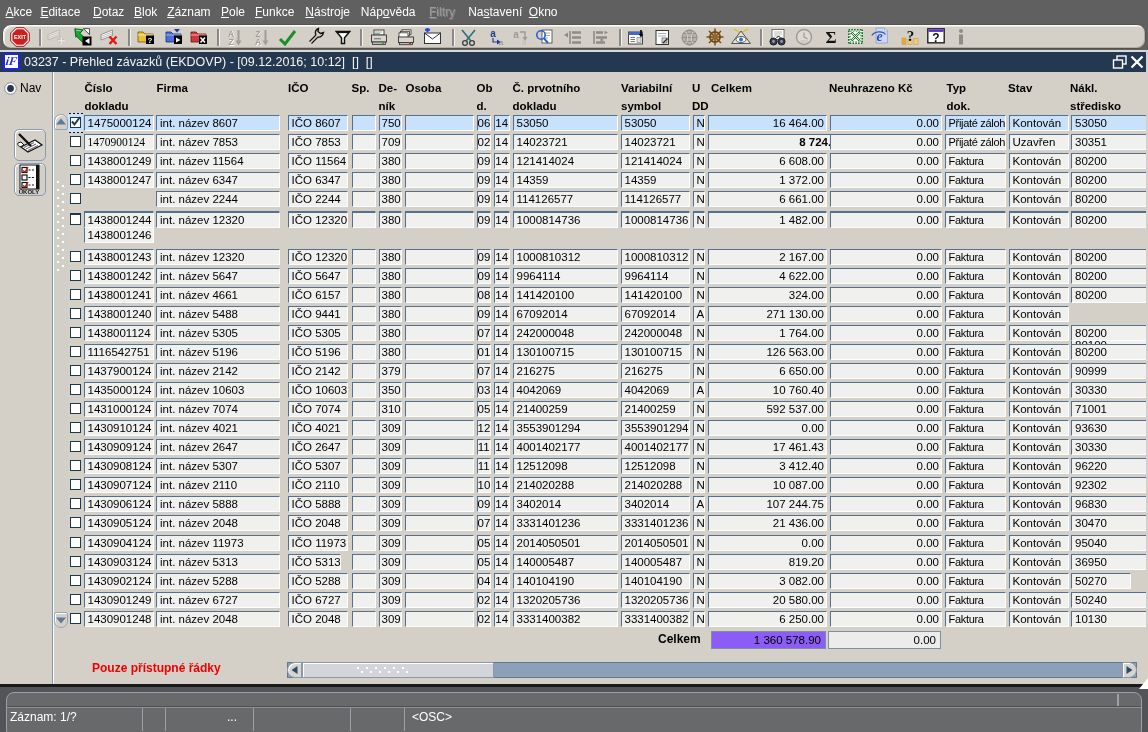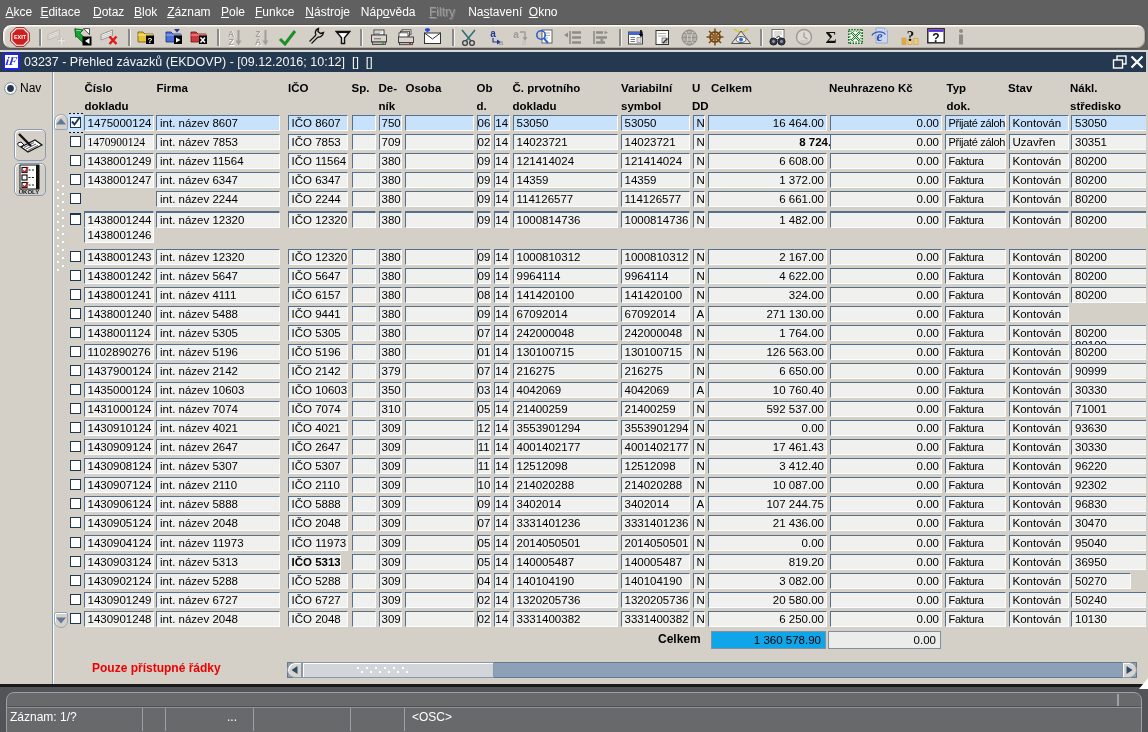--- a/index.html
+++ b/index.html
@@ -506,21 +506,21 @@
 <b class="f" style="left:692.5px;width:12.5px;font-weight:normal;">N</b>
 <b class="f r" style="left:708px;width:119px;font-weight:normal;">4 622.00</b>
 <b class="f r" style="left:829.5px;width:112.5px;font-weight:normal;">0.00</b>
 <b class="f tp" style="left:944.5px;width:61.5px;font-weight:normal;padding-right:0;">Faktura</b>
 <b class="f" style="left:1008.5px;width:60px;font-weight:normal;">Kontován</b>
 <b class="f" style="left:1071px;width:77px;font-weight:normal;">80200</b>
 </div>
 <div class="row" style="top:286.7px">
 <div class="cb"></div>
 <b class="f" style="left:83.5px;width:70px;font-weight:normal;">1438001241</b>
-<b class="f" style="left:156px;width:123.5px;font-weight:normal;">int. název 4111</b>
+<b class="f" style="left:156px;width:123.5px;font-weight:normal;">int. název 4661</b>
 <b class="f" style="left:287.5px;width:60.5px;font-weight:normal;">IČO 6157</b>
 <b class="f" style="left:351.5px;width:24.5px;font-weight:normal;"></b>
 <b class="f r" style="left:378.5px;width:23.5px;font-weight:normal;">380</b>
 <b class="f" style="left:405px;width:69px;font-weight:normal;"></b>
 <b class="f m" style="left:476.5px;width:14.5px;font-weight:normal;">08</b>
 <b class="f m" style="left:493.5px;width:16.5px;font-weight:normal;">14</b>
 <b class="f" style="left:512.5px;width:105.5px;font-weight:normal;">141420100</b>
 <b class="f" style="left:620.5px;width:69.5px;font-weight:normal;">141420100</b>
 <b class="f" style="left:692.5px;width:12.5px;font-weight:normal;">N</b>
 <b class="f r" style="left:708px;width:119px;font-weight:normal;">324.00</b>
@@ -562,21 +562,21 @@
 <b class="f" style="left:620.5px;width:69.5px;font-weight:normal;">242000048</b>
 <b class="f" style="left:692.5px;width:12.5px;font-weight:normal;">N</b>
 <b class="f r" style="left:708px;width:119px;font-weight:normal;">1 764.00</b>
 <b class="f r" style="left:829.5px;width:112.5px;font-weight:normal;">0.00</b>
 <b class="f tp" style="left:944.5px;width:61.5px;font-weight:normal;padding-right:0;">Faktura</b>
 <b class="f" style="left:1008.5px;width:60px;font-weight:normal;">Kontován</b>
 <b class="f" style="left:1071px;width:77px;font-weight:normal;">80200</b>
 </div>
 <div class="row" style="top:343.9px">
 <div class="cb"></div>
-<b class="f" style="left:83.5px;width:70px;font-weight:normal;">1102890276</b>
+<b class="f" style="left:83.5px;width:70px;font-weight:normal;">1116542751</b>
 <b class="f" style="left:156px;width:123.5px;font-weight:normal;">int. název 5196</b>
 <b class="f" style="left:287.5px;width:60.5px;font-weight:normal;">IČO 5196</b>
 <b class="f" style="left:351.5px;width:24.5px;font-weight:normal;"></b>
 <b class="f r" style="left:378.5px;width:23.5px;font-weight:normal;">380</b>
 <b class="f" style="left:405px;width:69px;font-weight:normal;"></b>
 <b class="f m" style="left:476.5px;width:14.5px;font-weight:normal;">01</b>
 <b class="f m" style="left:493.5px;width:16.5px;font-weight:normal;">14</b>
 <b class="f" style="left:512.5px;width:105.5px;font-weight:normal;">130100715</b>
 <b class="f" style="left:620.5px;width:69.5px;font-weight:normal;">130100715</b>
 <b class="f" style="left:692.5px;width:12.5px;font-weight:normal;">N</b>
@@ -773,21 +773,21 @@
 <b class="f r" style="left:708px;width:119px;font-weight:normal;">0.00</b>
 <b class="f r" style="left:829.5px;width:112.5px;font-weight:normal;">0.00</b>
 <b class="f tp" style="left:944.5px;width:61.5px;font-weight:normal;padding-right:0;">Faktura</b>
 <b class="f" style="left:1008.5px;width:60px;font-weight:normal;">Kontován</b>
 <b class="f" style="left:1071px;width:77px;font-weight:normal;">95040</b>
 </div>
 <div class="row" style="top:553.5px">
 <div class="cb"></div>
 <b class="f" style="left:83.5px;width:70px;font-weight:normal;">1430903124</b>
 <b class="f" style="left:156px;width:123.5px;font-weight:normal;">int. název 5313</b>
-<b class="f" style="left:287.5px;width:53px;font-weight:bold;">IČO 5313</b>
+<b class="f" style="left:287.5px;width:53px;font-weight:normal;">IČO 5313</b>
 <b class="f" style="left:351.5px;width:24.5px;font-weight:normal;"></b>
 <b class="f r" style="left:378.5px;width:23.5px;font-weight:normal;">309</b>
 <b class="f" style="left:405px;width:69px;font-weight:normal;"></b>
 <b class="f m" style="left:476.5px;width:14.5px;font-weight:normal;">05</b>
 <b class="f m" style="left:493.5px;width:16.5px;font-weight:normal;">14</b>
 <b class="f" style="left:512.5px;width:105.5px;font-weight:normal;">140005487</b>
 <b class="f" style="left:620.5px;width:69.5px;font-weight:normal;">140005487</b>
 <b class="f" style="left:692.5px;width:12.5px;font-weight:normal;">N</b>
 <b class="f r" style="left:708px;width:119px;font-weight:normal;">819.20</b>
 <b class="f r" style="left:829.5px;width:112.5px;font-weight:normal;">0.00</b>
@@ -846,21 +846,21 @@
 <b class="f" style="left:512.5px;width:105.5px;font-weight:normal;">3331400382</b>
 <b class="f" style="left:620.5px;width:69.5px;font-weight:normal;">3331400382</b>
 <b class="f" style="left:692.5px;width:12.5px;font-weight:normal;">N</b>
 <b class="f r" style="left:708px;width:119px;font-weight:normal;">6 250.00</b>
 <b class="f r" style="left:829.5px;width:112.5px;font-weight:normal;">0.00</b>
 <b class="f tp" style="left:944.5px;width:61.5px;font-weight:normal;padding-right:0;">Faktura</b>
 <b class="f" style="left:1008.5px;width:60px;font-weight:normal;">Kontován</b>
 <b class="f" style="left:1071px;width:77px;font-weight:normal;">10130</b>
 </div>
 <div style="position:absolute;left:658px;top:633px;width:47px;font:bold 12px/13px 'Liberation Sans',sans-serif">Celkem</div>
-<div style="position:absolute;left:710.5px;top:631px;width:115.5px;height:18px;border:1px solid #7E90A4;background:#0ea5e9;font:11.5px/16px 'Liberation Sans',sans-serif;text-align:right;padding:0 4px">1 360 578.90</div>
+<div style="position:absolute;left:710.5px;top:631px;width:115.5px;height:18px;border:1px solid #7E90A4;background:#8b5cf6;font:11.5px/16px 'Liberation Sans',sans-serif;text-align:right;padding:0 4px">1 360 578.90</div>
 <div style="position:absolute;left:827.5px;top:631px;width:113.5px;height:18px;border:1px solid #7E90A4;background:#ECECEA;font:11.5px/16px 'Liberation Sans',sans-serif;text-align:right;padding:0 4px">0.00</div>
 <div style="position:absolute;left:92px;top:662px;font:bold 12px/13px 'Liberation Sans',sans-serif;color:#EE0000">Pouze přístupné řádky</div>
 <div style="position:absolute;left:287px;top:662px;width:850px;height:16px;background:#8CA0B8;border:1px solid #66788E"></div>
 <div style="position:absolute;left:287px;top:662px;width:15px;height:16px;background:#D7D5D0;border:1px solid #8C98A8;border-radius:8px 0 0 8px;box-shadow:inset 1px 1px 0 #fff"></div>
 <svg style="position:absolute;left:291px;top:666px" width="7" height="8" viewBox="0 0 7 8">
     <polygon points="6.5,0 6.5,8 0.5,4" fill="#2E4A68"></polygon>
   </svg>
 <div style="position:absolute;left:302px;top:662px;width:192px;height:16px;background:#D2D5DA;border:1px solid #8C98A8;box-shadow:inset 1px 1px 0 #fff"></div>
 <div style="position:absolute;left:356px;top:666px;width:52px;height:8px;background-image:radial-gradient(circle at 2px 2px,#ffffff 1.1px,rgba(0,0,0,0) 1.4px),radial-gradient(circle at 6px 6px,#ffffff 1.1px,rgba(0,0,0,0) 1.4px);background-size:9px 8px"></div>
 <div style="position:absolute;left:1122px;top:662px;width:15px;height:16px;background:#D7D5D0;border:1px solid #8C98A8;border-radius:0 8px 8px 0;box-shadow:inset 1px 1px 0 #fff"></div>

